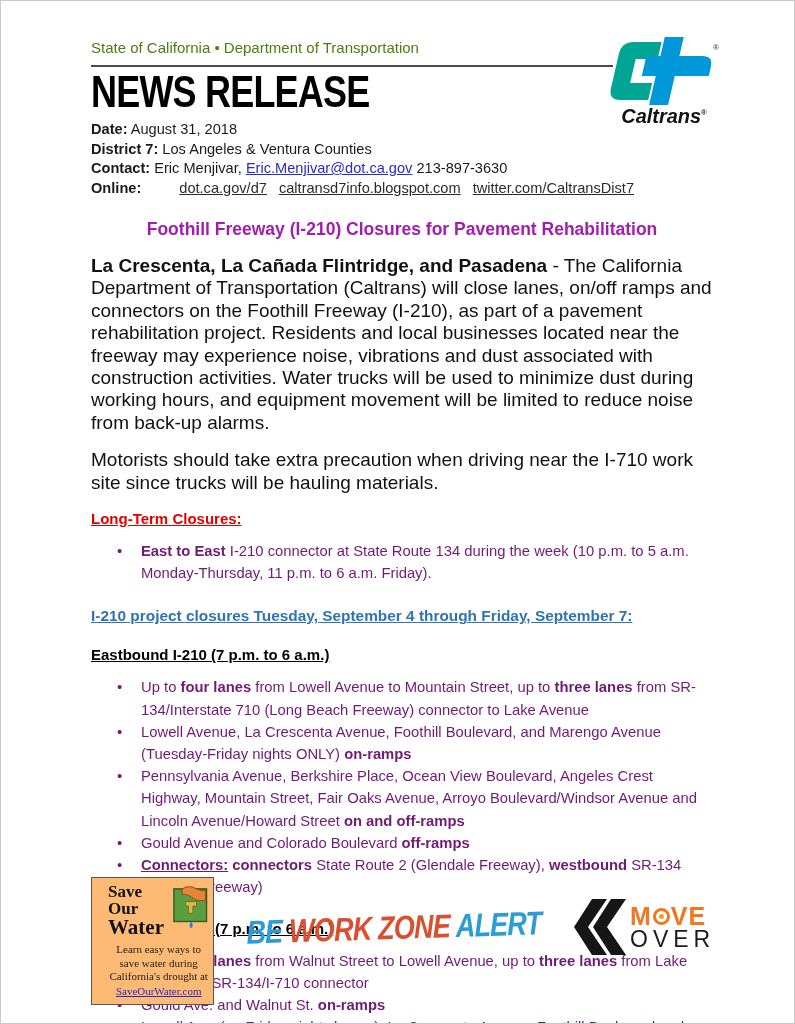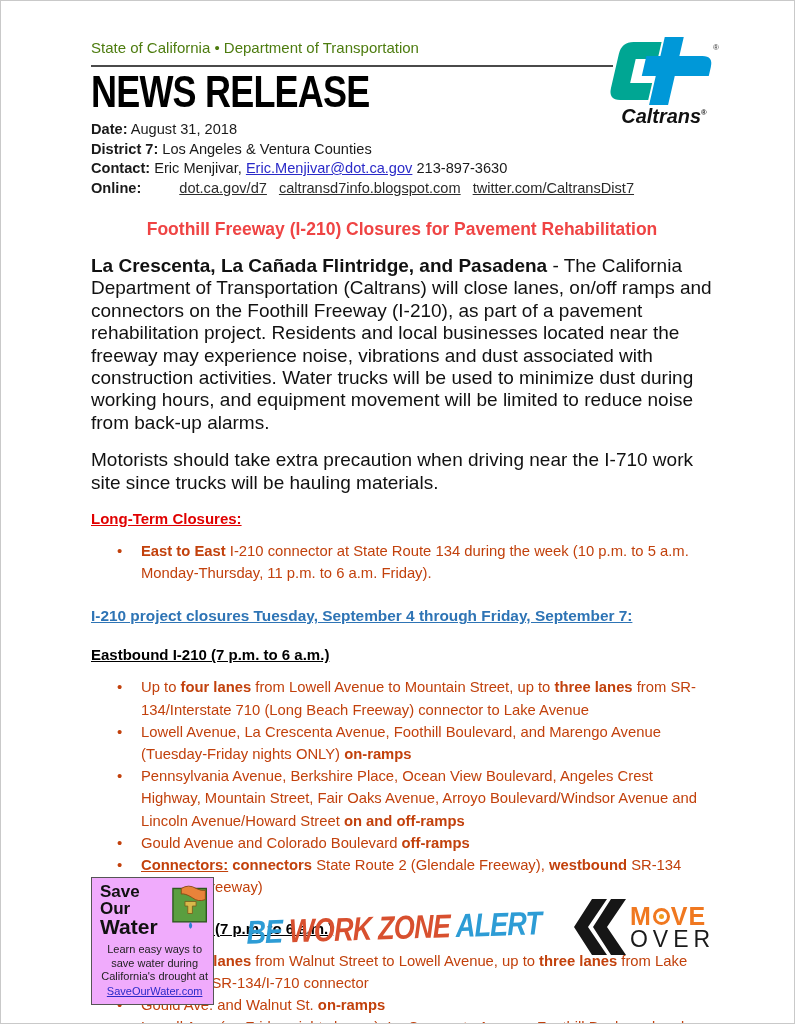--- a/index.html
+++ b/index.html
@@ -35,55 +35,55 @@
 
   .logo-wrap { position: absolute; left: 598px; top: 35px; width: 130px; text-align: center; }
   .logo-mark { display: block; margin: 0 auto; }
   .logo-word {
     font-size: 21px; font-weight: bold; font-style: italic;
     letter-spacing: 0px; color: #111; margin-top: -2px;
     transform: scaleX(0.95); font-family: "Liberation Sans", sans-serif;
   }
   .logo-word .reg { font-size: 8px; vertical-align: super; font-style: normal; }
 
-  .doc-title { font-size: 17.5px; font-weight: bold; text-align: center; margin-top: 21px; color: #ef4444; }
+  .doc-title { font-size: 17.5px; font-weight: bold; text-align: center; margin-top: 21px; color: #a21caf; }
 
   .para { font-size: 19px; line-height: 22.4px; margin-top: 15px; color: #111; }
 
   .h-red {
     margin-top: 16px; font-size: 15px; font-weight: bold;
     color: #e00000; text-decoration: underline;
   }
   .h-blue {
     margin-top: 23px; font-size: 15.4px; font-weight: bold;
     color: #2e74b5; text-decoration: underline;
   }
   .h-black {
     margin-top: 21px; font-size: 15px; font-weight: bold;
     color: #000; text-decoration: underline;
   }
 
   ul.bullets { margin-top: 13px; list-style: none; }
   ul.bullets li {
     position: relative; padding-left: 50px;
-    font-size: 14.8px; line-height: 22.2px; color: #c2410c;
+    font-size: 14.8px; line-height: 22.2px; color: #701a75;
     white-space: pre-wrap;
   }
   ul.bullets li::before {
     content: "•"; position: absolute; left: 26px; top: 0;
     font-size: 15px;
   }
 
   
   .footer { position: absolute; left: 90px; top: 876px; width: 630px; display: flex; align-items: flex-start; }
 
   .sow-box {
-    width: 124px; border: 1px solid #555; background: #f0abfc;
-    padding: 5px 4px 6px 8px; text-align: center;
-    font-family: Liberation Sans, sans-serif;
+    width: 124px; border: 1px solid #555; background: #fdba74;
+    padding: 5px 4px 6px 16px; text-align: center;
+    font-family: Liberation Serif, serif;
   }
   .sow-top { display: flex; justify-content: center; align-items: flex-start; gap: 3px; }
   .sow-title { text-align: left; color: #111; }
   .sow-t1 { font-size: 17px; font-weight: bold; line-height: 17px; }
   .sow-t2 { font-size: 21px; font-weight: bold; line-height: 20px; }
   .sow-lines { font-size: 11px; line-height: 13.5px; margin-top: 6px; color: #222; }
   .sow-link { font-size: 11px; color: #2a2ac8; text-decoration: underline; display: inline-block; margin-top: 1px; }
 
   .wz {
     flex: 1; text-align: center; margin-top: 32px;

